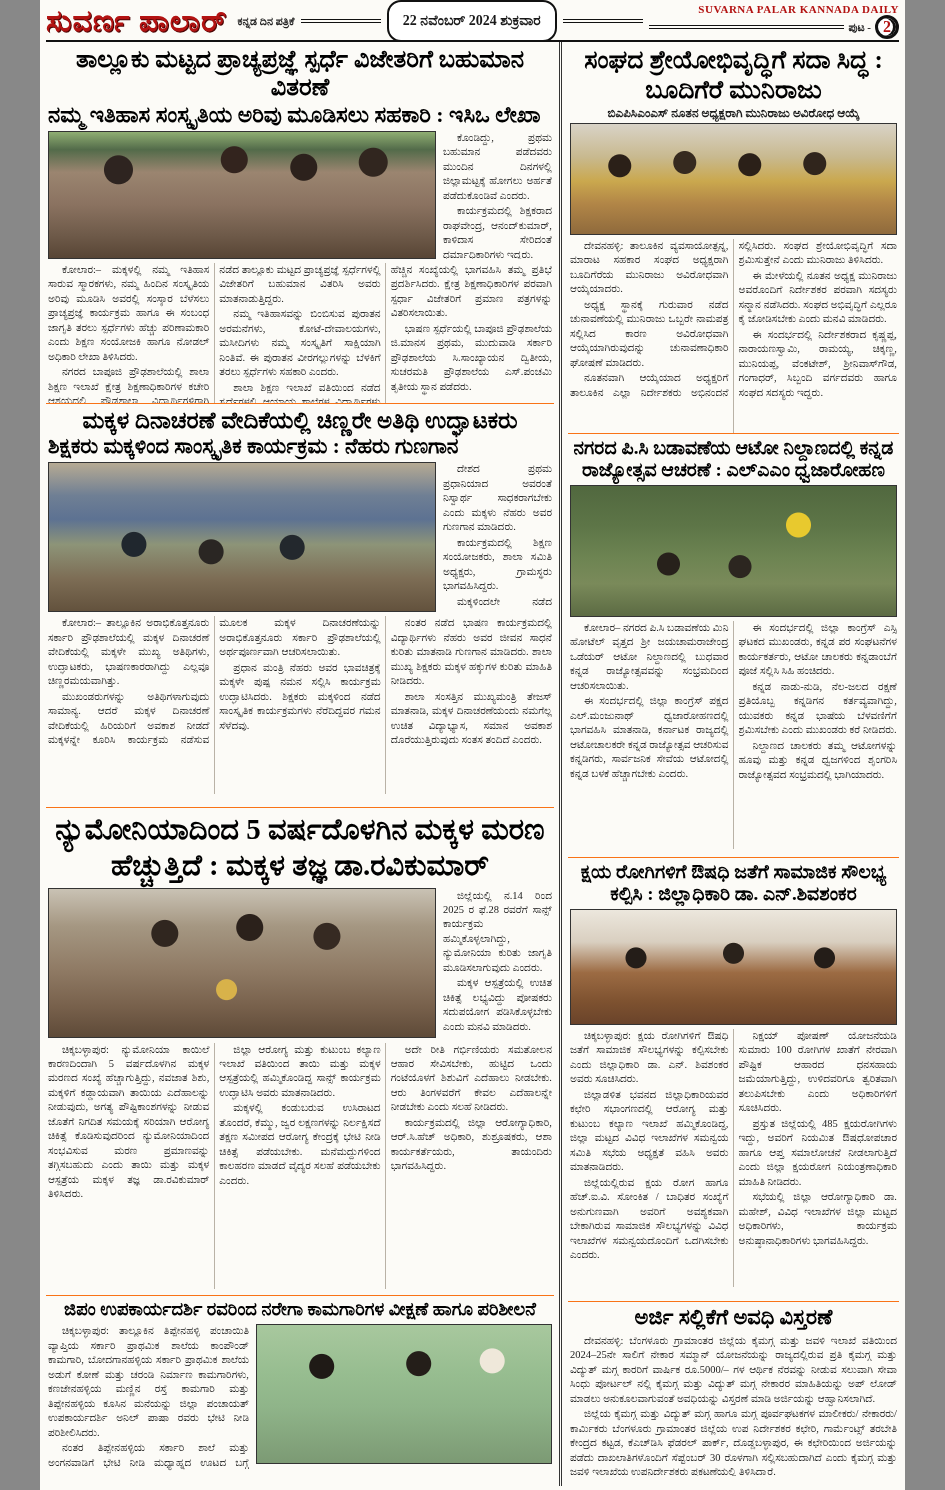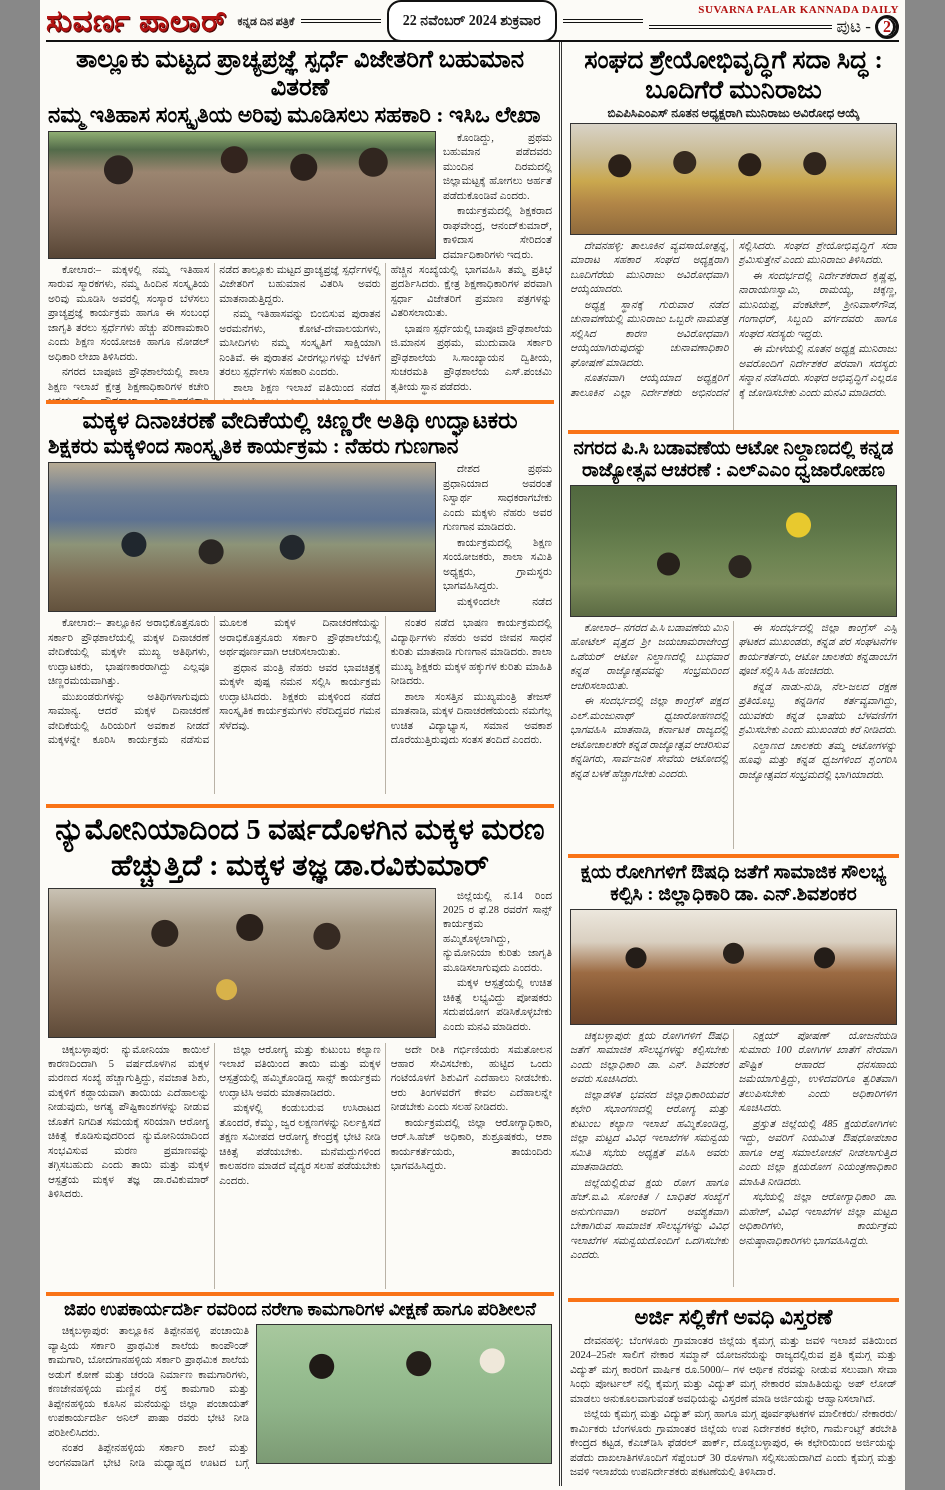--- a/index.html
+++ b/index.html
@@ -12,39 +12,39 @@
   .masthead { display: flex; align-items: center; height: 34px; gap: 6px; }
   .mh-title { font-size: 30px; font-weight: bold; color: #b31312; letter-spacing: 1px;
               text-shadow: 1px 1px 0 #4a0505; line-height: 1; white-space: nowrap; }
   .mh-tagline { font-size: 11px; font-weight: bold; color: #222; margin-left: 4px; white-space: nowrap; }
   .rule-dbl { flex: 1; height: 4px; border-top: 1px solid #111; border-bottom: 1px solid #111; min-width: 18px; }
   .date-pill { border: 2px solid #111; border-radius: 14px; padding: 11px 14px; font-size: 14px;
                font-weight: bold; white-space: nowrap; background: #fff; }
   .mh-right { display: flex; flex-direction: column; align-items: flex-end; min-width: 250px; }
   .mh-eng { font-size: 11px; font-weight: bold; color: #b31312; letter-spacing: .5px; line-height: 1.1; }
   .mh-pgrow { display: flex; align-items: center; width: 100%; }
-  .mh-pglabel { font-size: 17px; font-weight: normal; white-space: nowrap; margin: 0 4px; }
+  .mh-pglabel { font-size: 11px; font-weight: bold; white-space: nowrap; margin: 0 4px; }
   .pg-circle { width: 24px; height: 24px; border-radius: 50%; border: 3px solid #111; color: #b31312;
                font-size: 16px; font-weight: bold; display: flex; align-items: center; justify-content: center;
                background: #fff; box-shadow: inset -3px 0 0 #111; }
   .mast-rule { border-top: 2.5px solid #111; margin: 2px 0 0 0; }
   
   .content { display: flex; height: 1444px; }
   .col-left { width: 592px; padding-right: 5px; }
   .col-right { width: 341px; padding-left: 6px; border-left: 3px double #333; }
-  .article { overflow: hidden; padding: 3px 2px; border-bottom: 4px solid #f97316; position: relative; }
+  .article { overflow: hidden; padding: 3px 2px; border-bottom: 1px solid #f97316; position: relative; }
   .article:last-child { border-bottom: none; }
   .headline { font-weight: bold; text-align: center; color: #000; line-height: 1.18; }
   .deck { font-weight: bold; text-align: left; color: #000; line-height: 1.15; }
   .subhead-sm { font-weight: bold; text-align: center; font-size: 12px; margin: 2px 0; }
   .media-row { display: flex; gap: 7px; margin-top: 4px; }
   .photo { border: 1px solid #333; flex-shrink: 0; }
   .sidetext { flex: 1; overflow: hidden; }
   .bodytext { overflow: hidden; text-align: justify; font-size: 10.5px; line-height: 1.38; margin-top: 4px; }
-  .cols-2 { column-count: 2; column-gap: 10px; column-rule: 1px solid #b9b2a6; font-style: italic; }
+  .cols-2 { column-count: 2; column-gap: 10px; column-rule: 1px solid #b9b2a6; }
   .cols-3 { column-count: 3; column-gap: 10px; column-rule: 1px solid #b9b2a6; }
   .bodytext p, .sidetext p { text-indent: 14px; margin-bottom: 1px; }
   .bodytext p:first-child, .sidetext p:first-child { text-indent: 14px; }
   
   .ph-l1 { width: 388px; height: 128px;
     background:
       radial-gradient(circle at 18% 30%, #2e2420 0 14px, transparent 15px),
       radial-gradient(circle at 48% 22%, #33241e 0 13px, transparent 14px),
       radial-gradient(circle at 66% 28%, #2c211c 0 13px, transparent 14px),
       radial-gradient(circle at 84% 24%, #31261f 0 14px, transparent 15px),
@@ -122,21 +122,21 @@
   <div class="content">
 
     <div class="col-left">
 
       <div class="article" style="height:362px">
         <div class="headline h-l1">ತಾಲ್ಲೂಕು ಮಟ್ಟದ ಪ್ರಾಚ್ಯಪ್ರಜ್ಞೆ ಸ್ಪರ್ಧೆ ವಿಜೇತರಿಗೆ ಬಹುಮಾನ ವಿತರಣೆ</div>
         <div class="deck d-l1">ನಮ್ಮ ಇತಿಹಾಸ ಸಂಸ್ಕೃತಿಯ ಅರಿವು ಮೂಡಿಸಲು ಸಹಕಾರಿ : ಇಸಿಒ ಲೇಖಾ</div>
         <div class="media-row">
           <div class="photo ph-l1"></div>
           <div class="sidetext bodytext" style="margin-top:0;height:128px">
-              <p>ಕೊಂಡಿದ್ದು, ಪ್ರಥಮ ಬಹುಮಾನ ಪಡೆದವರು ಮುಂದಿನ ದಿರಮದಲ್ಲಿ ಜಿಲ್ಲಾಮಟ್ಟಕ್ಕೆ ಹೋಗಲು ಅರ್ಹತೆ ಪಡೆದುಕೊಂಡಿವೆ ಎಂದರು.</p>
+              <p>ಕೊಂಡಿದ್ದು, ಪ್ರಥಮ ಬಹುಮಾನ ಪಡೆದವರು ಮುಂದಿನ ದಿನಗಳಲ್ಲಿ ಜಿಲ್ಲಾಮಟ್ಟಕ್ಕೆ ಹೋಗಲು ಅರ್ಹತೆ ಪಡೆದುಕೊಂಡಿವೆ ಎಂದರು.</p>
               <p>ಕಾರ್ಯಕ್ರಮದಲ್ಲಿ ಶಿಕ್ಷಕರಾದ ರಾಘವೇಂದ್ರ, ಆನಂದ್‌ಕುಮಾರ್, ಕಾಳಿದಾಸ ಸೇರಿದಂತೆ ಧರ್ಮಾಧಿಕಾರಿಗಳು ಇದ್ದರು.</p>
               <p>ಪ್ರಾಚ್ಯಪ್ರಜ್ಞೆ ಸ್ಪರ್ಧೆ ವಿಜೇತರ ವಿವರ : ಪ್ರಬಂಧ ಸ್ಪರ್ಧೆಯಲ್ಲಿ ತಾಲ್ಲೂಕಿನ ಸುಚರಮತಿ ಪ್ರೌಢಶಾಲೆಯ ಎಂ.ಹರ್ಷಿತಾ ಪ್ರಥಮ, ಬಾಪೂಜಿ ಶಾಲೆಯ ಎಲ್.ವಾಣಿಶ್ರೀ ದ್ವಿತೀಯ ಹಾಗೂ ಮುದುವಾಡಿ ಸರ್ಕಾರಿ ಪ್ರೌಢಶಾಲೆಯ ಎಸ್.ಭಾನುಶ್ರೀ ತೃತೀಯ ಸ್ಥಾನ ಪಡೆದುಕೊಂಡರು.</p>
             </div>
         </div>
         <div class="bodytext cols-3" style="height:158px">
             <p>ಕೋಲಾರ:– ಮಕ್ಕಳಲ್ಲಿ ನಮ್ಮ ಇತಿಹಾಸ ಸಾರುವ ಸ್ಮಾರಕಗಳು, ನಮ್ಮ ಹಿಂದಿನ ಸಂಸ್ಕೃತಿಯ ಅರಿವು ಮೂಡಿಸಿ ಅವರಲ್ಲಿ ಸಂಸ್ಕಾರ ಬೆಳೆಸಲು ಪ್ರಾಚ್ಯಪ್ರಜ್ಞೆ ಕಾರ್ಯಕ್ರಮ ಹಾಗೂ ಈ ಸಂಬಂಧ ಜಾಗೃತಿ ತರಲು ಸ್ಪರ್ಧೆಗಳು ಹೆಚ್ಚು ಪರಿಣಾಮಕಾರಿ ಎಂದು ಶಿಕ್ಷಣ ಸಂಯೋಜಕಿ ಹಾಗೂ ನೋಡಲ್ ಅಧಿಕಾರಿ ಲೇಖಾ ತಿಳಿಸಿದರು.</p>
             <p>ನಗರದ ಬಾಪೂಜಿ ಪ್ರೌಢಶಾಲೆಯಲ್ಲಿ ಶಾಲಾ ಶಿಕ್ಷಣ ಇಲಾಖೆ ಕ್ಷೇತ್ರ ಶಿಕ್ಷಣಾಧಿಕಾರಿಗಳ ಕಚೇರಿ ಆಶ್ರಯದಲ್ಲಿ ಪ್ರೌಢಶಾಲಾ ವಿದ್ಯಾರ್ಥಿಗಳಿಗಾಗಿ ನಡೆದ ತಾಲ್ಲೂಕು ಮಟ್ಟದ ಪ್ರಾಚ್ಯಪ್ರಜ್ಞೆ ಸ್ಪರ್ಧೆಗಳಲ್ಲಿ ವಿಜೇತರಿಗೆ ಬಹುಮಾನ ವಿತರಿಸಿ ಅವರು ಮಾತನಾಡುತ್ತಿದ್ದರು.</p>
             <p>ನಮ್ಮ ಇತಿಹಾಸವನ್ನು ಬಿಂಬಿಸುವ ಪುರಾತನ ಅರಮನೆಗಳು, ಕೋಟೆ-ದೇವಾಲಯಗಳು, ಮಸೀದಿಗಳು ನಮ್ಮ ಸಂಸ್ಕೃತಿಗೆ ಸಾಕ್ಷಿಯಾಗಿ ನಿಂತಿವೆ. ಈ ಪುರಾತನ ವೀರಗಲ್ಲುಗಳನ್ನು ಬೆಳಕಿಗೆ ತರಲು ಸ್ಪರ್ಧೆಗಳು ಸಹಕಾರಿ ಎಂದರು.</p>
             <p>ಶಾಲಾ ಶಿಕ್ಷಣ ಇಲಾಖೆ ವತಿಯಿಂದ ನಡೆದ ಸ್ಪರ್ಧೆಗಳಲ್ಲಿ ಆಯಾಯ ಶಾಲೆಗಳ ವಿದ್ಯಾರ್ಥಿಗಳು ಹೆಚ್ಚಿನ ಸಂಖ್ಯೆಯಲ್ಲಿ ಭಾಗವಹಿಸಿ ತಮ್ಮ ಪ್ರತಿಭೆ ಪ್ರದರ್ಶಿಸಿದರು. ಕ್ಷೇತ್ರ ಶಿಕ್ಷಣಾಧಿಕಾರಿಗಳ ಪರವಾಗಿ ಸ್ಪರ್ಧಾ ವಿಜೇತರಿಗೆ ಪ್ರಮಾಣ ಪತ್ರಗಳನ್ನು ವಿತರಿಸಲಾಯಿತು.</p>
             <p>ಭಾಷಣ ಸ್ಪರ್ಧೆಯಲ್ಲಿ ಬಾಪೂಜಿ ಪ್ರೌಢಶಾಲೆಯ ಜಿ.ಮಾನಸ ಪ್ರಥಮ, ಮುದುವಾಡಿ ಸರ್ಕಾರಿ ಪ್ರೌಢಶಾಲೆಯ ಸಿ.ಸಾಂಖ್ಯಾಯನ ದ್ವಿತೀಯ, ಸುಚರಮತಿ ಪ್ರೌಢಶಾಲೆಯ ಎಸ್.ಪಂಚಮಿ ತೃತೀಯ ಸ್ಥಾನ ಪಡೆದರು.</p>
@@ -198,22 +198,22 @@
     <div class="col-right">
 
       <div class="article" style="height:392px">
         <div class="headline h-r1">ಸಂಘದ ಶ್ರೇಯೋಭಿವೃದ್ಧಿಗೆ ಸದಾ ಸಿದ್ಧ : ಬೂದಿಗೆರೆ ಮುನಿರಾಜು</div>
         <div class="subhead-sm">ಬಿಎಪಿಸಿಎಂಎಸ್ ನೂತನ ಅಧ್ಯಕ್ಷರಾಗಿ ಮುನಿರಾಜು ಅವಿರೋಧ ಆಯ್ಕೆ</div>
         <div class="photo ph-r1"></div>
         <div class="bodytext cols-2" style="height:196px">
             <p>ದೇವನಹಳ್ಳಿ: ತಾಲೂಕಿನ ವ್ಯವಸಾಯೋತ್ಪನ್ನ, ಮಾರಾಟ ಸಹಕಾರ ಸಂಘದ ಅಧ್ಯಕ್ಷರಾಗಿ ಬೂದಿಗೆರೆಯ ಮುನಿರಾಜು ಅವಿರೋಧವಾಗಿ ಆಯ್ಕೆಯಾದರು.</p>
             <p>ಅಧ್ಯಕ್ಷ ಸ್ಥಾನಕ್ಕೆ ಗುರುವಾರ ನಡೆದ ಚುನಾವಣೆಯಲ್ಲಿ ಮುನಿರಾಜು ಒಬ್ಬರೇ ನಾಮಪತ್ರ ಸಲ್ಲಿಸಿದ ಕಾರಣ ಅವಿರೋಧವಾಗಿ ಆಯ್ಕೆಯಾಗಿರುವುದನ್ನು ಚುನಾವಣಾಧಿಕಾರಿ ಘೋಷಣೆ ಮಾಡಿದರು.</p>
             <p>ನೂತನವಾಗಿ ಆಯ್ಕೆಯಾದ ಅಧ್ಯಕ್ಷರಿಗೆ ತಾಲೂಕಿನ ಎಲ್ಲಾ ನಿರ್ದೇಶಕರು ಅಭಿನಂದನೆ ಸಲ್ಲಿಸಿದರು. ಸಂಘದ ಶ್ರೇಯೋಭಿವೃದ್ಧಿಗೆ ಸದಾ ಶ್ರಮಿಸುತ್ತೇನೆ ಎಂದು ಮುನಿರಾಜು ತಿಳಿಸಿದರು.</p>
+            <p>ಈ ಮೇಳೆಯಲ್ಲಿ ನೂತನ ಅಧ್ಯಕ್ಷ ಮುನಿರಾಜು ಅವರೊಂದಿಗೆ ನಿರ್ದೇಶಕರ ಪರವಾಗಿ ಸದಸ್ಯರು ಸನ್ಮಾನ ನಡೆಸಿದರು. ಸಂಘದ ಅಭಿವೃದ್ಧಿಗೆ ಎಲ್ಲರೂ ಕೈ ಜೋಡಿಸಬೇಕು ಎಂದು ಮನವಿ ಮಾಡಿದರು.</p>
             <p>ಈ ಸಂದರ್ಭದಲ್ಲಿ ನಿರ್ದೇಶಕರಾದ ಕೃಷ್ಣಪ್ಪ, ನಾರಾಯಣಸ್ವಾಮಿ, ರಾಮಯ್ಯ, ಚಿಕ್ಕಣ್ಣ, ಮುನಿಯಪ್ಪ, ವೆಂಕಟೇಶ್, ಶ್ರೀನಿವಾಸ್‌ಗೌಡ, ಗಂಗಾಧರ್, ಸಿಬ್ಬಂದಿ ವರ್ಗದವರು ಹಾಗೂ ಸಂಘದ ಸದಸ್ಯರು ಇದ್ದರು.</p>
-            <p>ಈ ಮೇಳೆಯಲ್ಲಿ ನೂತನ ಅಧ್ಯಕ್ಷ ಮುನಿರಾಜು ಅವರೊಂದಿಗೆ ನಿರ್ದೇಶಕರ ಪರವಾಗಿ ಸದಸ್ಯರು ಸನ್ಮಾನ ನಡೆಸಿದರು. ಸಂಘದ ಅಭಿವೃದ್ಧಿಗೆ ಎಲ್ಲರೂ ಕೈ ಜೋಡಿಸಬೇಕು ಎಂದು ಮನವಿ ಮಾಡಿದರು.</p>
           </div>
       </div>
 
       <div class="article" style="height:424px">
         <div class="headline h-r2">ನಗರದ ಪಿ.ಸಿ ಬಡಾವಣೆಯ ಆಟೋ ನಿಲ್ದಾಣದಲ್ಲಿ ಕನ್ನಡ ರಾಜ್ಯೋತ್ಸವ ಆಚರಣೆ : ಎಲ್ಎಎಂ ಧ್ವಜಾರೋಹಣ</div>
         <div class="photo ph-r2" style="margin-top:3px"></div>
         <div class="bodytext cols-2" style="height:228px">
             <p>ಕೋಲಾರ– ನಗರದ ಪಿ.ಸಿ ಬಡಾವಣೆಯ ಮಿನಿ ಹೋಟೆಲ್ ವೃತ್ತದ ಶ್ರೀ ಜಯಚಾಮರಾಜೇಂದ್ರ ಒಡೆಯರ್ ಆಟೋ ನಿಲ್ದಾಣದಲ್ಲಿ ಬುಧವಾರ ಕನ್ನಡ ರಾಜ್ಯೋತ್ಸವವನ್ನು ಸಂಭ್ರಮದಿಂದ ಆಚರಿಸಲಾಯಿತು.</p>
             <p>ಈ ಸಂದರ್ಭದಲ್ಲಿ ಜಿಲ್ಲಾ ಕಾಂಗ್ರೆಸ್ ಪಕ್ಷದ ಎಲ್.ಮಂಜುನಾಥ್ ಧ್ವಜಾರೋಹಣದಲ್ಲಿ ಭಾಗವಹಿಸಿ ಮಾತನಾಡಿ, ಕರ್ನಾಟಕ ರಾಜ್ಯದಲ್ಲಿ ಆಟೋಚಾಲಕರೇ ಕನ್ನಡ ರಾಜ್ಯೋತ್ಸವ ಆಚರಿಸುವ ಕನ್ನಡಿಗರು, ಸಾರ್ವಜನಿಕ ಸೇವೆಯ ಆಟೋದಲ್ಲಿ ಕನ್ನಡ ಬಳಕೆ ಹೆಚ್ಚಾಗಬೇಕು ಎಂದರು.</p>
             <p>ಈ ಸಂದರ್ಭದಲ್ಲಿ ಜಿಲ್ಲಾ ಕಾಂಗ್ರೆಸ್ ಎಸ್ಸಿ ಘಟಕದ ಮುಖಂಡರು, ಕನ್ನಡ ಪರ ಸಂಘಟನೆಗಳ ಕಾರ್ಯಕರ್ತರು, ಆಟೋ ಚಾಲಕರು ಕನ್ನಡಾಂಬೆಗೆ ಪೂಜೆ ಸಲ್ಲಿಸಿ ಸಿಹಿ ಹಂಚಿದರು.</p>

